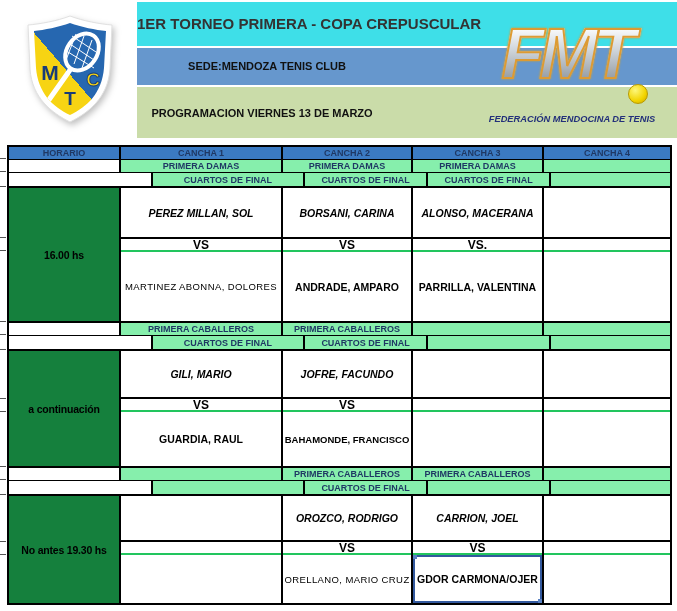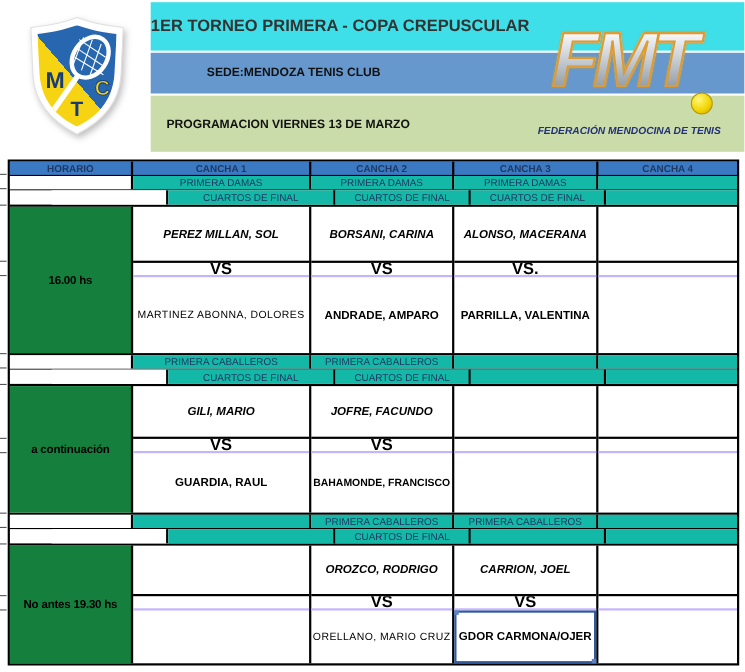--- a/index.html
+++ b/index.html
@@ -48,33 +48,33 @@
   .cell{display:flex;align-items:center;justify-content:center;box-sizing:border-box;
         overflow:hidden;white-space:nowrap;border-right:2px solid #000;}
   .r .cell:last-child,.body .court:last-child{border-right:none;}
   .wh{width:112px;} .w1{width:162px;} .w2{width:130px;} .w3{width:131px;} .w4{width:126px;}
 
   .hdr{height:13px;background:#3B7AC2;border-bottom:1px solid #000;}
   .hdr .cell{font-weight:bold;font-size:9px;color:#1F3864;}
 
   .cat1{height:13px;border-bottom:1px solid #000;}
   .cat2{height:15px;border-bottom:2px solid #000;padding-left:38px;}
-  .ycell{background:#14b8a6;font-weight:normal;font-size:9px;color:#1F3864;}
+  .ycell{background:#86efac;font-weight:bold;font-size:9px;color:#1F3864;}
   .catblank{background:#fff;}
 
   .body{display:flex;box-sizing:border-box;border-bottom:2px solid #000;}
   .body.last{border-bottom:none;}
   .body.h1{height:135px;} .body.h2{height:117px;} .body.h3{height:107px;}
   .time{background:#15803d;font-weight:bold;font-size:10.5px;color:#000;letter-spacing:-0.2px;}
   .court{display:flex;flex-direction:column;box-sizing:border-box;border-right:2px solid #000;}
   .cellin{display:flex;align-items:center;justify-content:center;box-sizing:border-box;
           overflow:hidden;white-space:nowrap;font-weight:bold;font-size:10.5px;color:#000;}
   .p1{border-bottom:2px solid #000;font-style:italic;}
   .h1 .p1{flex:0 0 51px;} .h2 .p1{flex:0 0 48px;} .h3 .p1{flex:0 0 46px;}
-  .vsr{flex:0 0 13px;border-bottom:2px solid #c4b5fd;font-size:15px;}
+  .vsr{flex:0 0 13px;border-bottom:2px solid #22c55e;font-size:12px;}
   .p2{flex:1;}
   .reg{font-weight:normal;font-size:9.5px;letter-spacing:0.4px;}
   .sm-bold{font-size:9.5px;}
 
   
   .selected{position:relative;outline:2px solid #33599E;outline-offset:-2px;}
   .htl{position:absolute;left:-1px;top:-1px;width:5px;height:5px;background:#5B83C4;}
   .hbr{position:absolute;right:-1px;bottom:-1px;width:5px;height:5px;background:#5B83C4;}
 </style>
 </head>

